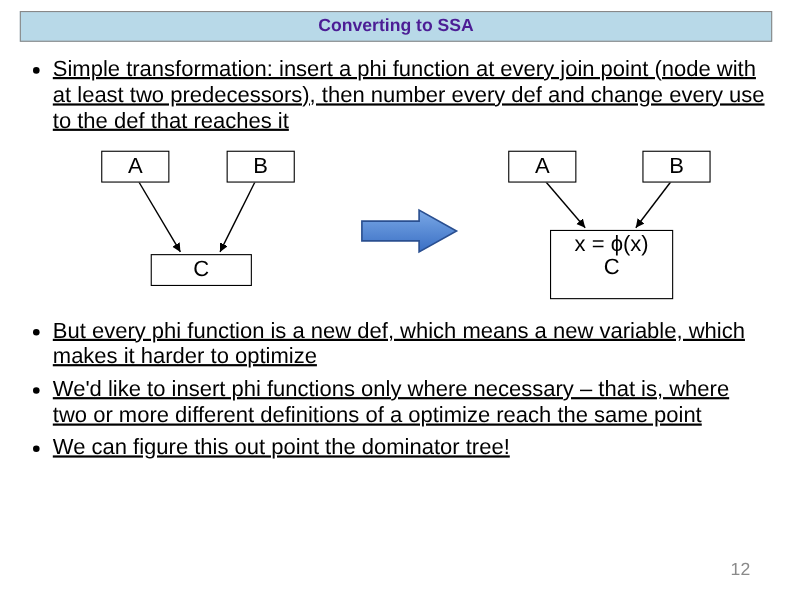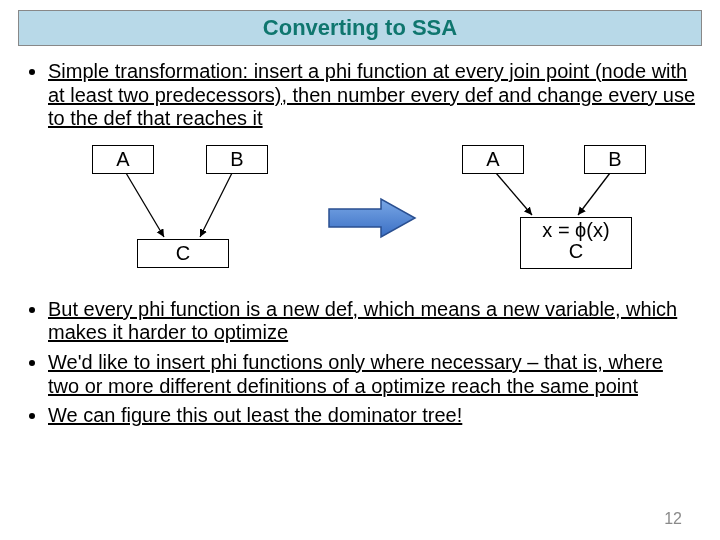--- a/index.html
+++ b/index.html
@@ -14,23 +14,23 @@
   }
   .title-bar {
     margin: 10px 18px 0 18px;
     background: #b8d9e8;
     border: 1px solid #888;
     text-align: center;
     padding: 4px 0;
   }
   .title-bar h1 {
     margin: 0;
-    font-size: 22px;
+    font-size: 16px;
     font-weight: bold;
-    color: #0f766e;
+    color: #4c1d95;
   }
   .content {
     margin: 14px 22px 0 22px;
     font-size: 20px;
     color: #000;
     line-height: 1.18;
   }
   ul.slide-bullets {
     list-style: disc;
     padding-left: 26px;
@@ -51,21 +51,21 @@
     background: #fff;
     font-size: 20px;
     text-align: center;
     padding: 2px 0;
   }
   .nA1 { left: 70px;  top: 8px;  width: 60px; }
   .nB1 { left: 184px; top: 8px;  width: 60px; }
   .nC1 { left: 115px; top: 102px; width: 90px; }
   .nA2 { left: 440px; top: 8px;  width: 60px; }
   .nB2 { left: 562px; top: 8px;  width: 60px; }
-  .nC2 { left: 478px; top: 80px; width: 110px; line-height: 1.08; padding: 2px 0 5px 0; margin-left: 20px;}
+  .nC2 { left: 478px; top: 80px; width: 110px; line-height: 1.08; padding: 2px 0 16px 0;}
   svg.edges {
     position: absolute;
     left: 0; top: 0;
     width: 720px;
     height: 155px;
     pointer-events: none;
   }
   .big-arrow {
     position: absolute;
     left: 305px;
@@ -124,17 +124,17 @@
     <div class="node nB2"><span>B</span></div>
     <div class="node nC2">
       <span>x =  ϕ(x)</span><br>
       <span>C</span>
     </div>
   </div>
 
   <ul class="slide-bullets">
     <li>But every phi function is a new def, which means a new variable, which makes it harder to optimize</li>
     <li>We'd like to insert phi functions only where necessary – that is, where two or more different definitions of a optimize reach the same point</li>
-    <li>We can figure this out least the dominator tree!</li>
+    <li>We can figure this out point the dominator tree!</li>
   </ul>
 </div>
 
 <div class="page-num">12</div>
 
 </body></html>

